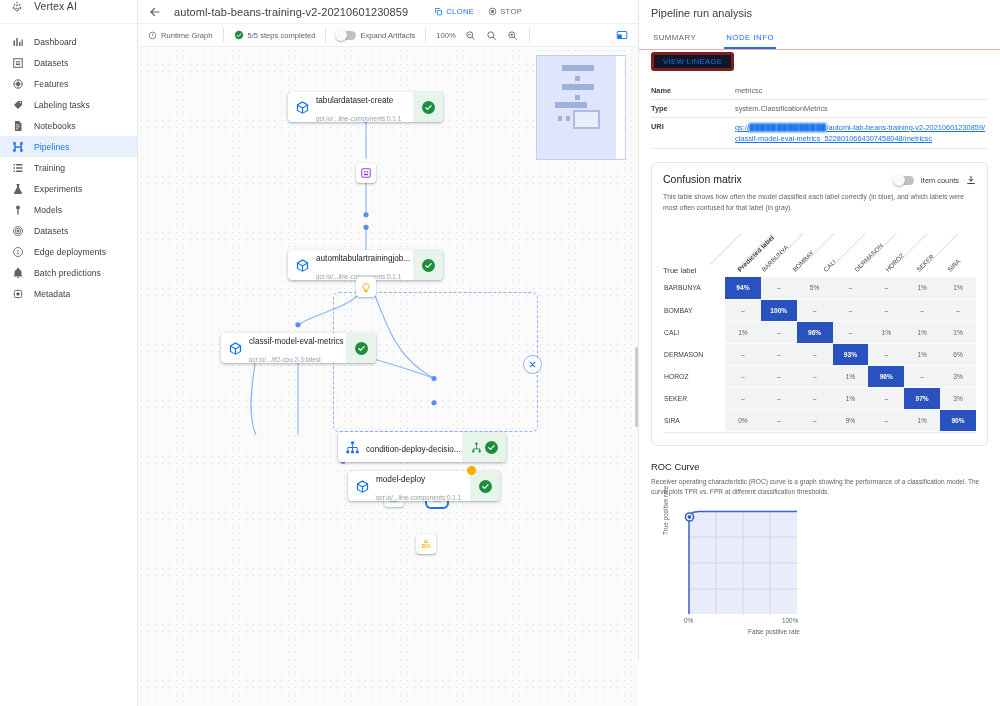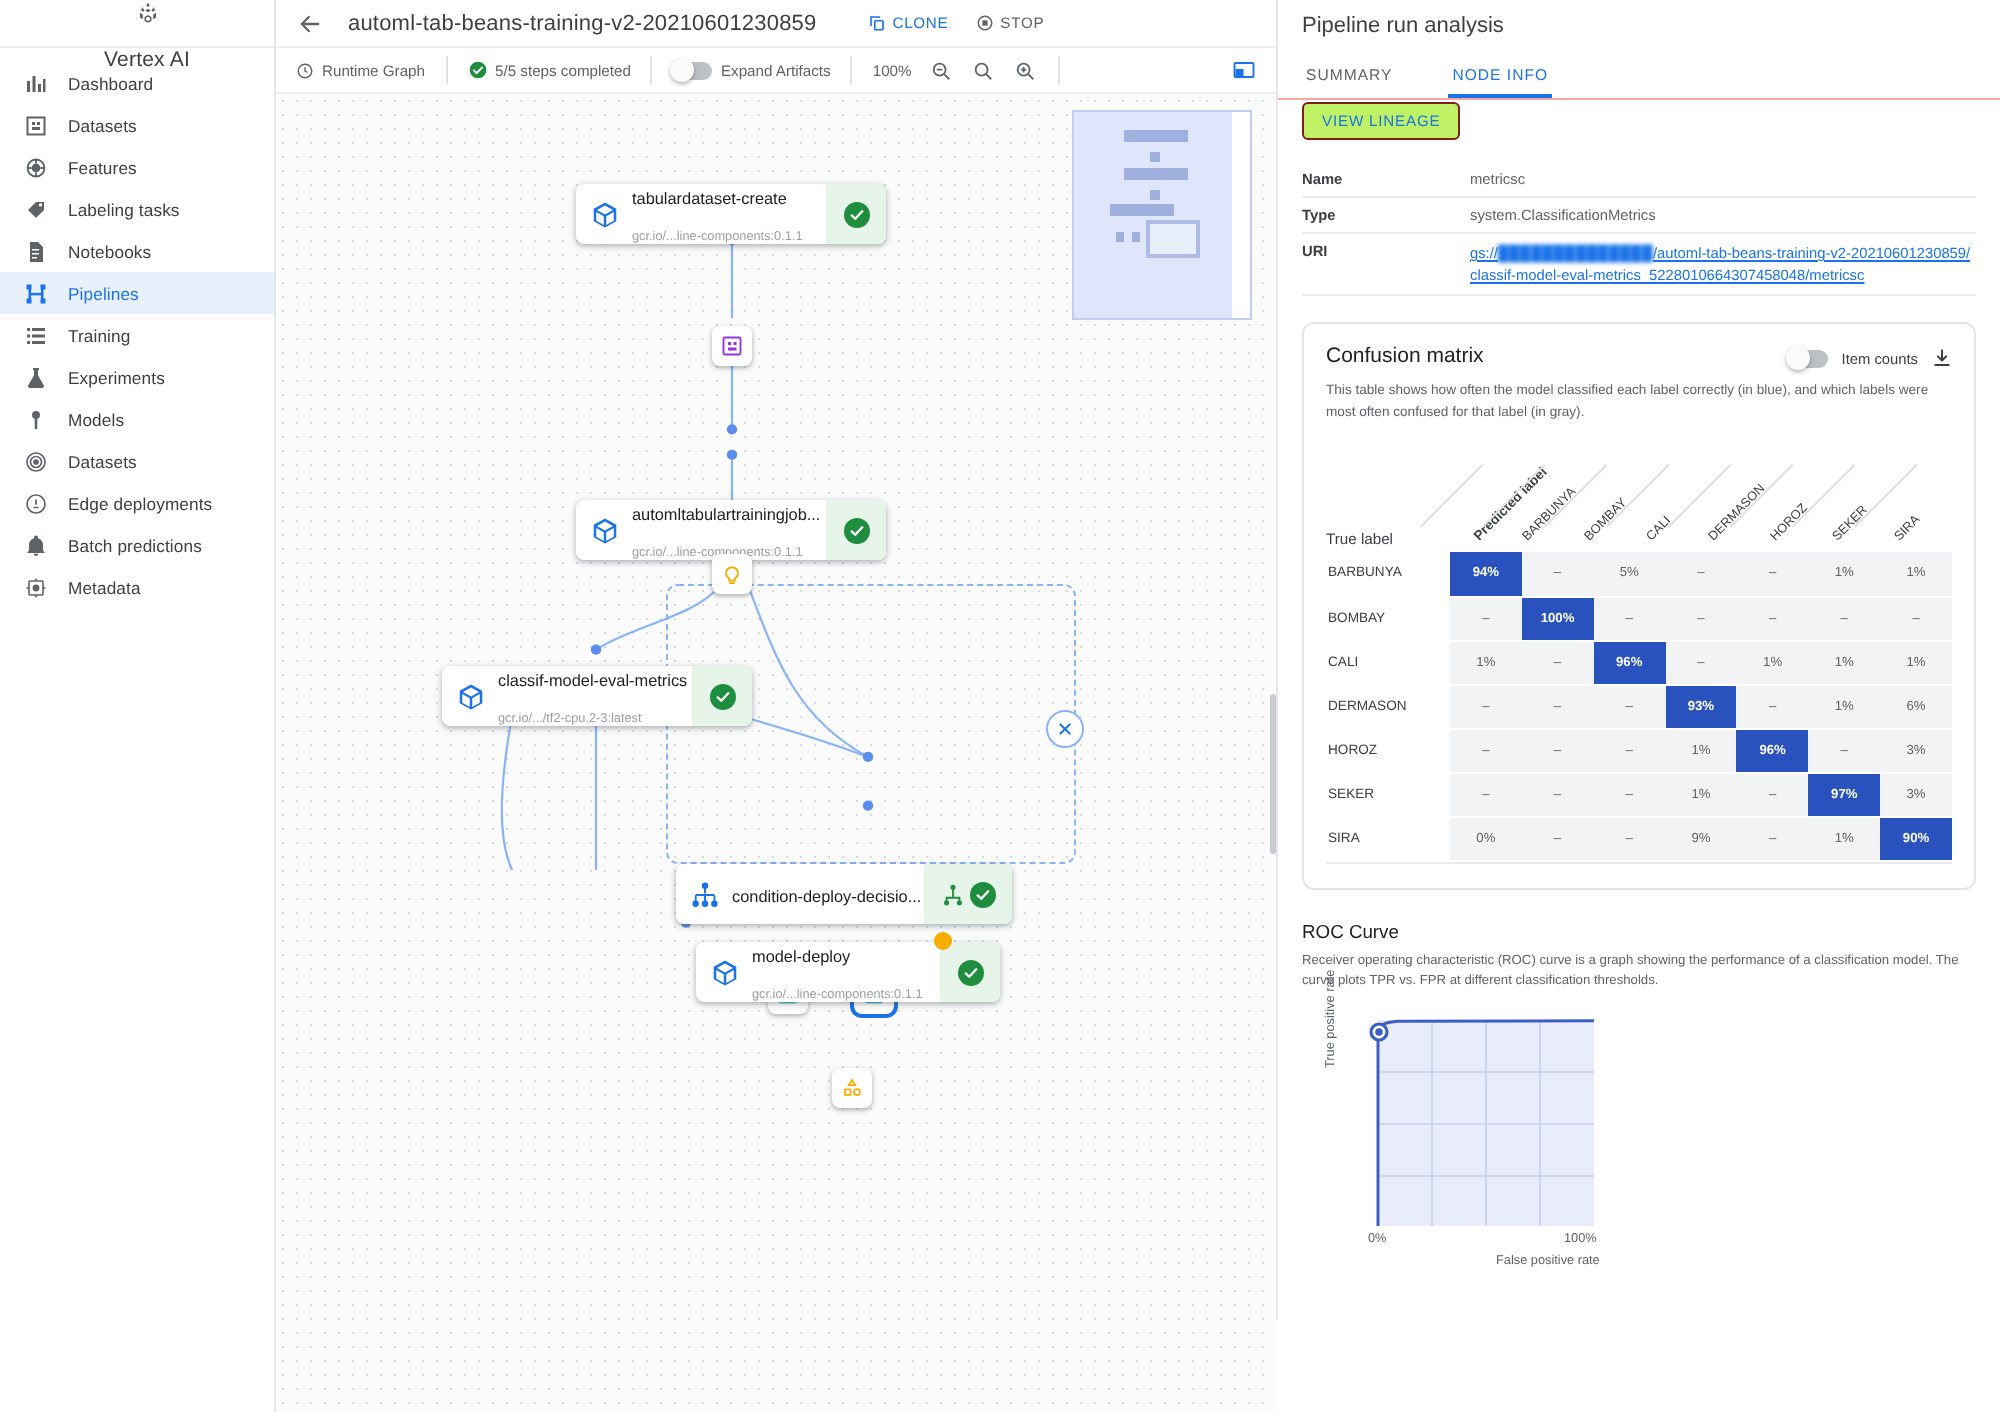--- a/index.html
+++ b/index.html
@@ -15,26 +15,25 @@
 
   
   .sidebar {
     width: 138px; height: 706px;
     background: #fff;
     border-right: 1px solid #e4e6e8;
     flex: 0 0 138px;
   }
   .brand {
     height: 24px;
-    display: flex; align-items: center;
+    display: flex; align-items: flex-start;
     padding: 0 0 0 10px;
     gap: 10px;
     border-bottom: 1px solid #eceff1;
     height: 24px;
-    flex-direction: column;
   }
   .brand-logo { width: 14px; height: 14px; display:block; }
   .brand-name { font-size: 10.5px; color: #3c4043; letter-spacing:.1px; }
   .nav { padding-top: 7px; }
   .nav-item {
     display: flex; align-items: center;
     height: 21px; gap: 10px;
     padding-left: 11px;
     cursor: pointer;
     color: #5f6368;
@@ -153,23 +152,23 @@
   }
   .rp-title { font-size: 11px; color:#3c4043; padding: 7px 12px 8px; }
   .rp-tabs { display:flex; border-bottom:1px solid #fca5a5; padding: 0 12px; gap: 26px;}
   .rp-tab { font-size: 7.8px; letter-spacing:.5px; color:#5f6368; padding: 6px 2px 7px; cursor:pointer; font-weight:500;}
   .rp-tab.active { color:#1a73e8; box-shadow: inset 0 -2px 0 #1a73e8; }
   .rp-body { padding: 0 12px; }
   .sect-h { font-size: 9.6px; color:#3c4043; margin: 12px 0 9px; }
   .btn-outline {
     display:inline-flex; align-items:center; justify-content:center;
     height: 19px; padding: 0 9px;
-    border: 1px solid #7f1d1d; border-radius:3px;
+    border: 3px solid #7f1d1d; border-radius:3px;
     color: #1a73e8; font-size: 7.6px; letter-spacing:.4px; font-weight:500;
-    background:#bef264; cursor:pointer;
+    background:#0f172a; cursor:pointer;
   }
   table.kv { width:100%; border-collapse: collapse; margin-top: 11px;}
   table.kv td { border-bottom: 1px solid #e8eaed; padding: 4px 0; vertical-align: top; font-size: 7.4px;}
   table.kv td.k { width: 84px; color:#3c4043; font-weight:bold;}
   table.kv td.v { color:#5f6368; }
   .uri { color:#1a73e8; text-decoration: underline; word-break: break-all; line-height: 11px; display:block;}
   .uri-blur {
     display:inline-block; filter: blur(1.15px); color:#1a73e8; text-decoration:underline;
     letter-spacing: .3px;
   }

